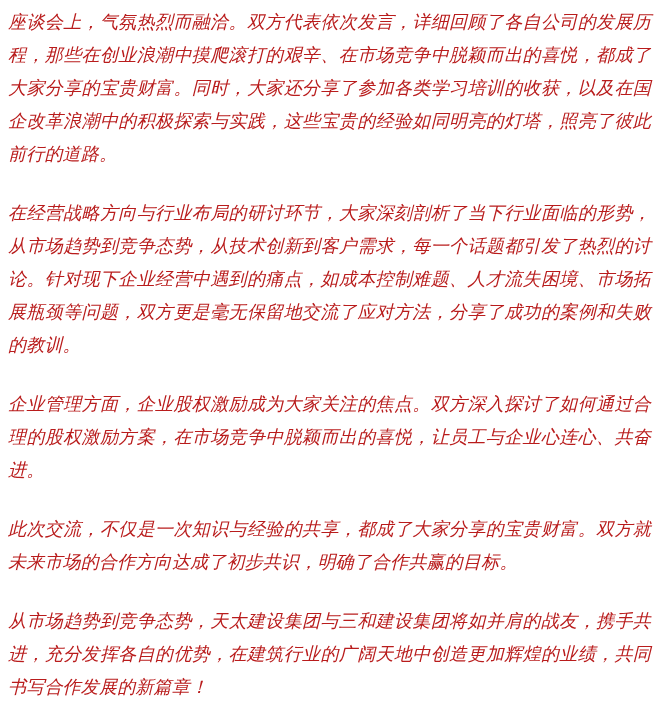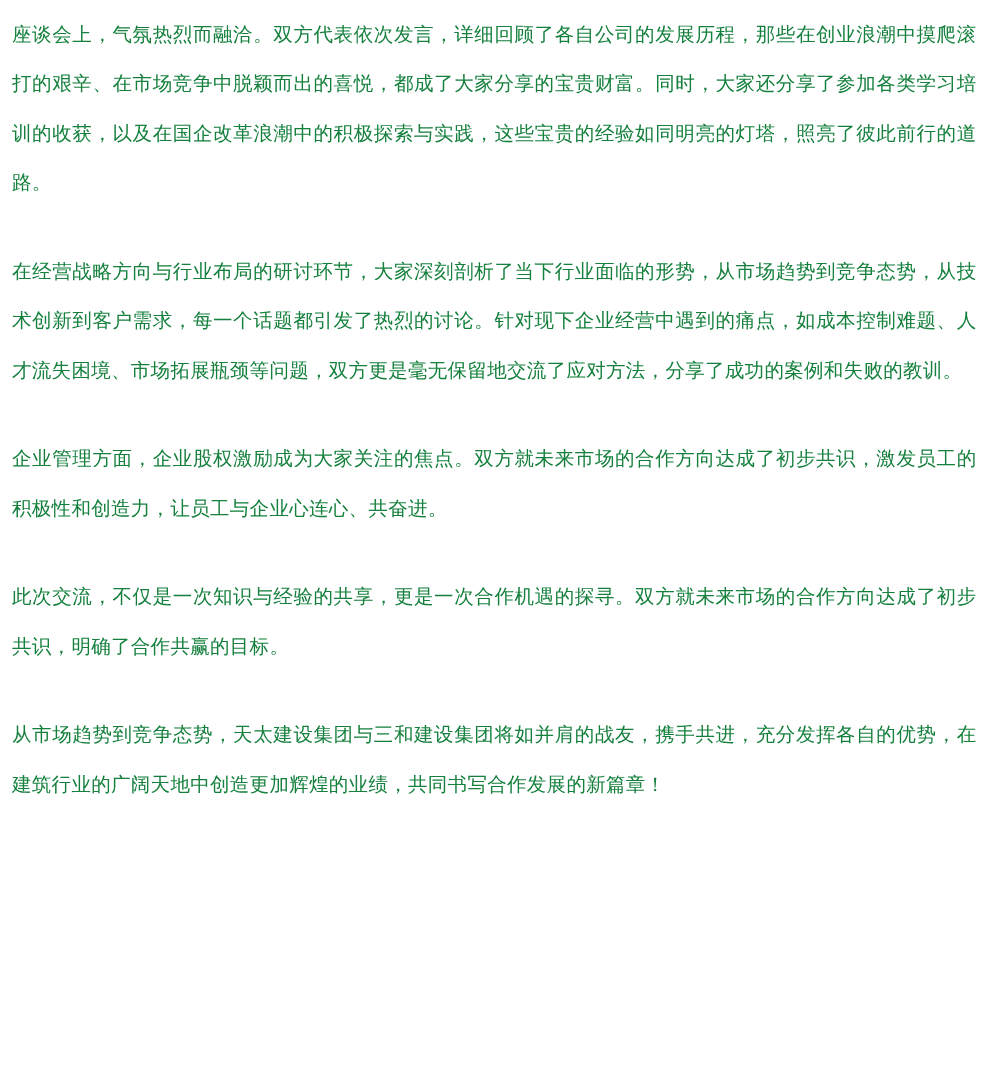--- a/index.html
+++ b/index.html
@@ -12,34 +12,35 @@
     min-height: 724px;
     font-family: "Liberation Serif", "DejaVu Serif", serif;
   }
   .article {
     box-sizing: border-box;
     width: 659px;
     padding: 6px 8px 10px 8px;
   }
   .para {
     margin: 0 0 26px 0;
-    font-size: 13px;
+    font-size: 18px;
     line-height: 33px;
-    color: #15803d;
+    color: #b91c1c;
     text-align: justify;
     text-justify: inter-ideograph;
     letter-spacing: 0.2px;
     font-family: "Liberation Serif", "DejaVu Serif", serif;
+    font-style: italic;
   }
   .para:last-child {
     margin-bottom: 0;
   }
 </style>
 </head>
 <body>
 
 <div class="article">
   <p class="para">座谈会上，气氛热烈而融洽。双方代表依次发言，详细回顾了各自公司的发展历程，那些在创业浪潮中摸爬滚打的艰辛、在市场竞争中脱颖而出的喜悦，都成了大家分享的宝贵财富。同时，大家还分享了参加各类学习培训的收获，以及在国企改革浪潮中的积极探索与实践，这些宝贵的经验如同明亮的灯塔，照亮了彼此前行的道路。</p>
   <p class="para">在经营战略方向与行业布局的研讨环节，大家深刻剖析了当下行业面临的形势，从市场趋势到竞争态势，从技术创新到客户需求，每一个话题都引发了热烈的讨论。针对现下企业经营中遇到的痛点，如成本控制难题、人才流失困境、市场拓展瓶颈等问题，双方更是毫无保留地交流了应对方法，分享了成功的案例和失败的教训。</p>
-  <p class="para">企业管理方面，企业股权激励成为大家关注的焦点。双方就未来市场的合作方向达成了初步共识，激发员工的积极性和创造力，让员工与企业心连心、共奋进。</p>
-  <p class="para">此次交流，不仅是一次知识与经验的共享，更是一次合作机遇的探寻。双方就未来市场的合作方向达成了初步共识，明确了合作共赢的目标。</p>
+  <p class="para">企业管理方面，企业股权激励成为大家关注的焦点。双方深入探讨了如何通过合理的股权激励方案，在市场竞争中脱颖而出的喜悦，让员工与企业心连心、共奋进。</p>
+  <p class="para">此次交流，不仅是一次知识与经验的共享，都成了大家分享的宝贵财富。双方就未来市场的合作方向达成了初步共识，明确了合作共赢的目标。</p>
   <p class="para">从市场趋势到竞争态势，天太建设集团与三和建设集团将如并肩的战友，携手共进，充分发挥各自的优势，在建筑行业的广阔天地中创造更加辉煌的业绩，共同书写合作发展的新篇章！</p>
 </div>
 
 </body></html>

